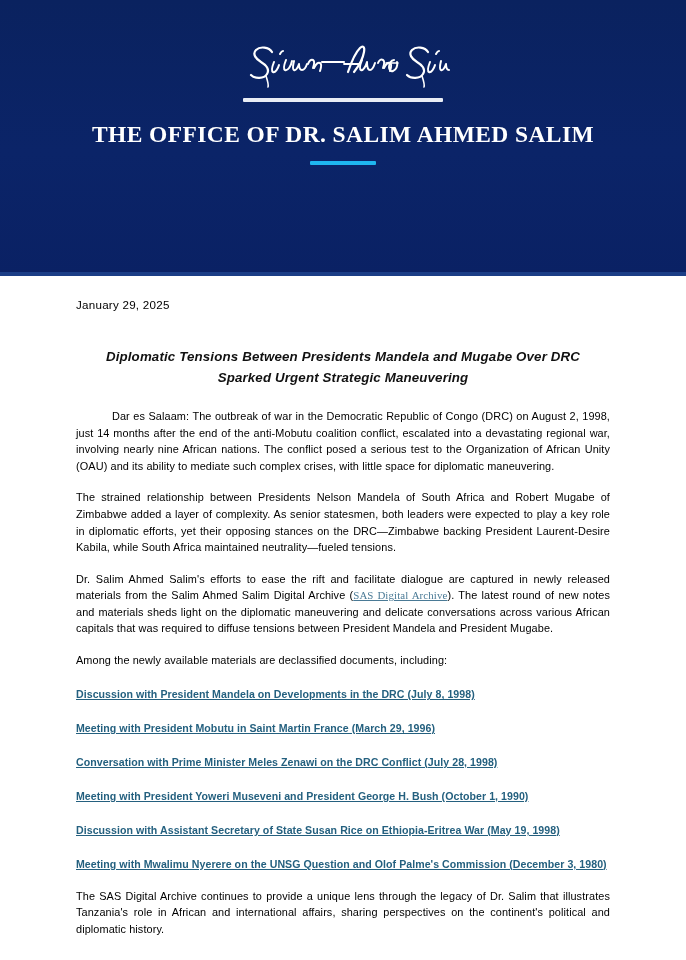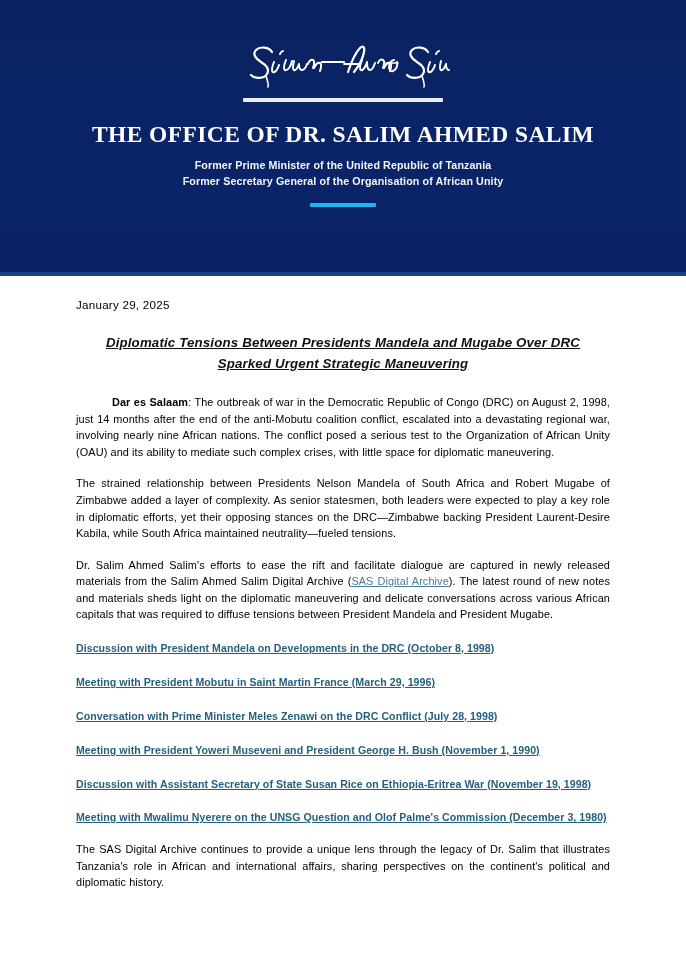--- a/index.html
+++ b/index.html
@@ -84,50 +84,50 @@
   
   .page-body {
     padding: 22px 76px 0 76px;
     box-sizing: border-box;
   }
 
   .doc-date {
     font-size: 11.6px;
     color: #000;
     letter-spacing: 0.25px;
-    margin-bottom: 22px;
+    margin-bottom: 36px;
   }
 
   .headline {
     text-align: center;
     font-style: italic;
     font-size: 13.3px;
     line-height: 1.55;
     color: #111;
     margin: 0 6px 20px 6px;
     letter-spacing: 0.15px;
-    text-decoration: underline;
   }
 
   p.body-text {
     margin: 0 0 15px 0;
     font-size: 10.9px;
     line-height: 1.52;
     text-align: justify;
     color: #000;
     letter-spacing: 0.1px;
   }
   .dateline {
-    font-weight: bold;
+    font-weight: normal;
     padding-left: 36px;
   }
 
   .inline-link {
     color: #4a7a96;
     text-decoration: underline;
+    font-family: Liberation Serif, serif;
   }
 
   .intro-line {
     margin: 0 0 16px 0;
     font-size: 10.9px;
     line-height: 1.5;
     color: #000;
     letter-spacing: 0.1px;
   }
 
@@ -182,46 +182,43 @@
         <path d="M194 24c-2 5-3 9-1 10 2 1 5-3 6-7" stroke-width="2"></path>
         <path d="M200 16c1-2 2-3 3-3" stroke-width="2"></path>
         <path d="M205 23c-1 4-2 8 0 9 2 1 4-3 5-6 0 3 1 6 3 6" stroke-width="2"></path>
       </g>
     </svg>
     <div class="sig-rule"></div>
   </div>
 
   <h1 class="office-title">THE OFFICE OF DR. SALIM AHMED SALIM</h1>
 
-  <div class="subtitles">
-    <div class="subtitle-line">Former Prime Minister of the United Republic of Tanzania</div>
-    <div class="subtitle-line">Former Secretary General of the Organisation of African Unity</div>
-  </div>
 
   <div class="accent-bar"></div>
   <div class="letterhead-strip"></div>
 </header>
 
 <main class="page-body">
 
   <div class="doc-date">January 29, 2025</div>
 
   <h2 class="headline">Diplomatic Tensions Between Presidents Mandela and Mugabe Over DRC Sparked Urgent Strategic Maneuvering</h2>
 
   <p class="body-text"><span class="dateline">Dar es Salaam</span><span>: The outbreak of war in the Democratic Republic of Congo (DRC) on August 2, 1998, just 14 months after the end of the anti-Mobutu coalition conflict, escalated into a devastating regional war, involving nearly nine African nations. The conflict posed a serious test to the Organization of African Unity (OAU) and its ability to mediate such complex crises, with little space for diplomatic maneuvering.</span></p>
 
   <p class="body-text">The strained relationship between Presidents Nelson Mandela of South Africa and Robert Mugabe of Zimbabwe added a layer of complexity. As senior statesmen, both leaders were expected to play a key role in diplomatic efforts, yet their opposing stances on the DRC—Zimbabwe backing President Laurent-Desire Kabila, while South Africa maintained neutrality—fueled tensions.</p>
 
   <p class="body-text"><span>Dr. Salim Ahmed Salim's efforts to ease the rift and facilitate dialogue are captured in newly released materials from the Salim Ahmed Salim Digital Archive (</span><a class="inline-link" href="#">SAS Digital Archive</a><span>). The latest round of new notes and materials sheds light on the diplomatic maneuvering and delicate conversations across various African capitals that was required to diffuse tensions between President Mandela and President Mugabe.</span></p>
 
+  <p class="intro-line">Among the newly available materials are declassified documents, including:</p>
 
   <ul class="doc-links">
-    <li><a class="doc-link" href="#">Discussion with President Mandela on Developments in the DRC (October 8, 1998)</a></li>
+    <li><a class="doc-link" href="#">Discussion with President Mandela on Developments in the DRC (July 8, 1998)</a></li>
     <li><a class="doc-link" href="#">Meeting with President Mobutu in Saint Martin France (March 29, 1996)</a></li>
     <li><a class="doc-link" href="#">Conversation with Prime Minister Meles Zenawi on the DRC Conflict (July 28, 1998)</a></li>
-    <li><a class="doc-link" href="#">Meeting with President Yoweri Museveni and President George H. Bush (November 1, 1990)</a></li>
-    <li><a class="doc-link" href="#">Discussion with Assistant Secretary of State Susan Rice on Ethiopia-Eritrea War (November 19, 1998)</a></li>
+    <li><a class="doc-link" href="#">Meeting with President Yoweri Museveni and President George H. Bush (October 1, 1990)</a></li>
+    <li><a class="doc-link" href="#">Discussion with Assistant Secretary of State Susan Rice on Ethiopia-Eritrea War (May 19, 1998)</a></li>
     <li><a class="doc-link" href="#">Meeting with Mwalimu Nyerere on the UNSG Question and Olof Palme's Commission (December 3, 1980)</a></li>
   </ul>
 
   <p class="body-text closing-text">The SAS Digital Archive continues to provide a unique lens through the legacy of Dr. Salim that illustrates Tanzania's role in African and international affairs, sharing perspectives on the continent's political and diplomatic history.</p>
 
 </main>
 
 </body></html>

